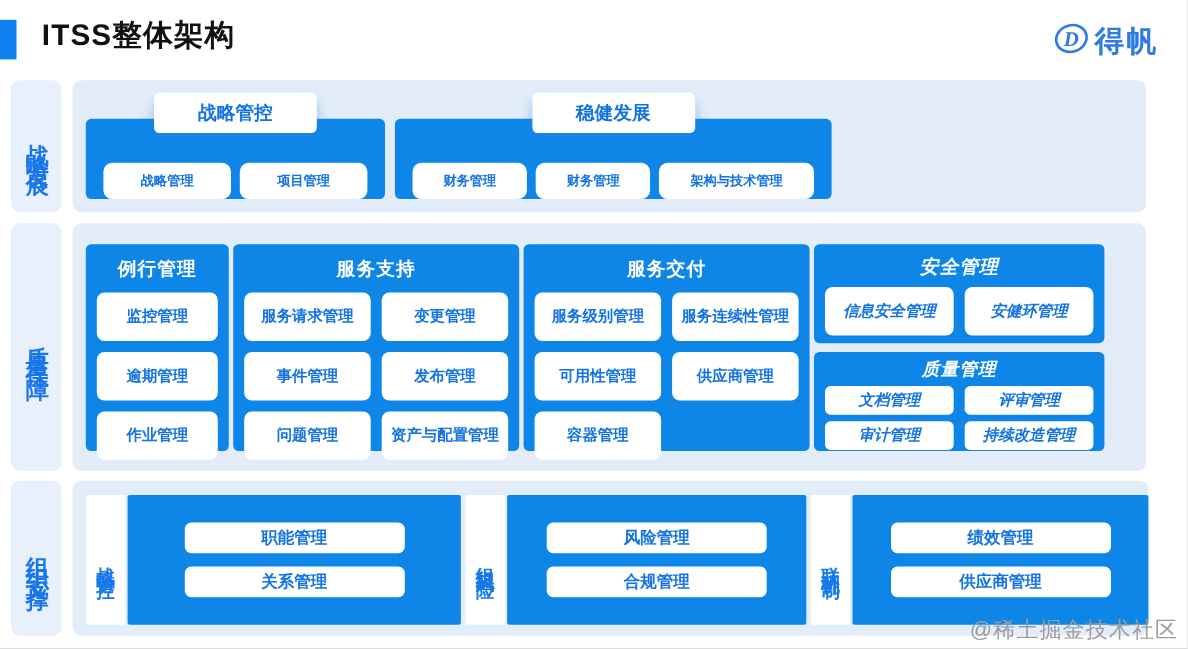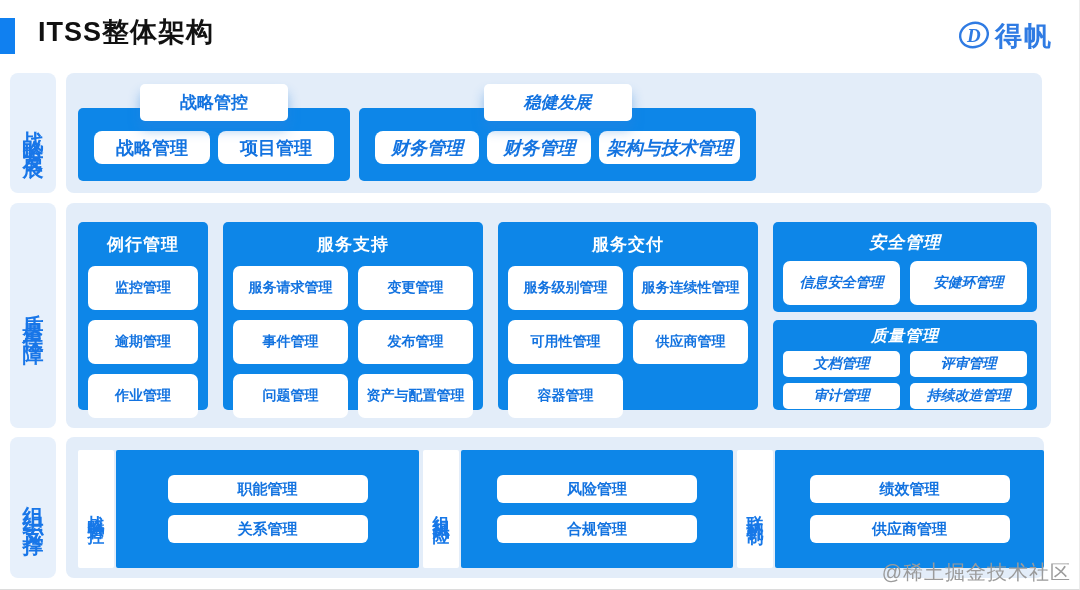--- a/index.html
+++ b/index.html
@@ -22,37 +22,37 @@
     writing-mode:vertical-rl;text-orientation:upright;letter-spacing:0.45em;
   }
   .band-main{flex:1;background:#e3edf9;border-radius:8px;position:relative;box-sizing:border-box;}
   
   #band1{top:73px;height:120px;}
   #band1 .band-main{display:flex;gap:9px;padding:0 0 0 12px;align-items:flex-start;}
   .p1{
     position:relative;margin-top:35px;height:73px;background:#0d86e8;border-radius:5px;
     display:flex;align-items:flex-start;gap:8px;padding:23px 16px 0;box-sizing:border-box;
   }
-  .p1.w-a{width:272px;} .p1.w-b{width:266px;} .p1.w-c{width:397px;font-style:italic;}
+  .p1.w-a{width:272px;} .p1.w-b{width:266px;} .p1.w-c{width:397px;}
   .tab{
     position:absolute;top:-24px;left:50%;transform:translateX(-50%);
     width:148px;height:37px;background:#ffffff;border-radius:5px;
     display:flex;align-items:center;justify-content:center;
     color:#1373e0;font-weight:bold;font-size:17px;
     box-shadow:0 9px 12px rgba(40,130,225,0.45);z-index:2;white-space:nowrap;
   }
   .chip{
     background:#ffffff;border-radius:8px;height:33px;flex:1;
     display:flex;align-items:center;justify-content:center;
-    color:#1373e0;font-weight:bold;font-size:18px;white-space:nowrap;
+    color:#1373e0;font-weight:bold;font-size:12px;white-space:nowrap;margin-top:17px;
   }
   .chip.wide{flex:1.35;}
   
   #band2{top:203px;height:225px;}
-  #band2 .band-main{display:flex;gap:15px;padding:19px 14px 18px 12px;}
+  #band2 .band-main{display:flex;gap:4px;padding:19px 14px 18px 12px;}
   .p2{background:#0d86e8;border-radius:5px;box-sizing:border-box;display:flex;flex-direction:column;padding:11px 10px 12px;}
   .p2.w-1{width:130px;} .p2.w-2{width:260px;} 
   .p2-title{color:#ffffff;font-weight:bold;font-size:17px;text-align:center;margin-bottom:10px;letter-spacing:1px;}
   .grid1{display:grid;grid-template-columns:1fr;gap:10px;flex:1;}
   .grid2{display:grid;grid-template-columns:1fr 1fr;gap:10px;align-content:start;flex:1;}
   .cell{
     background:#ffffff;border-radius:7px;height:44px;
     display:flex;align-items:center;justify-content:center;
     color:#1373e0;font-weight:bold;font-size:14px;white-space:nowrap;
   }

